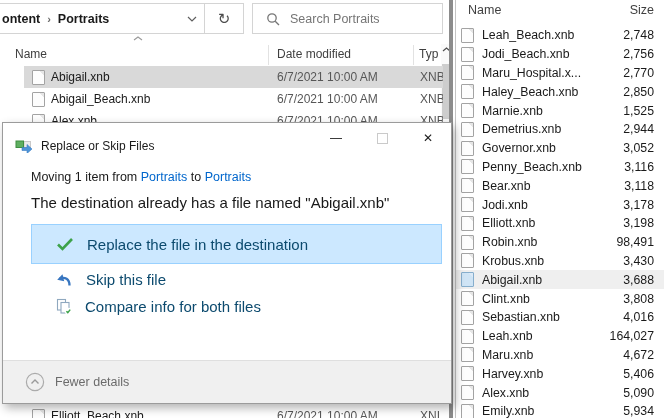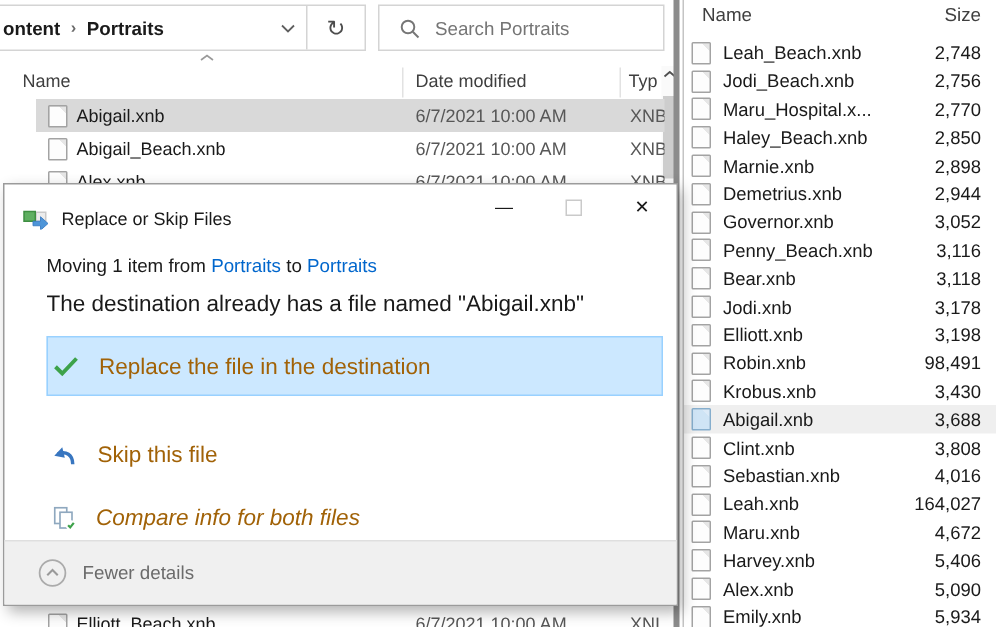--- a/index.html
+++ b/index.html
@@ -48,25 +48,25 @@
           border:1px solid #9b9b9b;box-sizing:border-box;box-shadow:3px 4px 9px rgba(0,0,0,.3);z-index:5;}
   .dlg-titlebar{height:30px;display:flex;align-items:flex-end;padding-left:12px;}
   .dlg-title{margin-left:8px;font-size:12px;flex:1;}
   .win-btns{display:flex;height:30px;}
   .win-btn{width:46px;display:flex;align-items:center;justify-content:center;font-size:12px;color:#1a1a1a;}
   .max-box{width:9px;height:9px;border:1px solid #cacaca;}
   .dlg-body{padding-left:28px;}
   .moving-line{margin-top:17px;font-size:12.5px;}
   .lnk{color:#0066cc;}
   .dlg-message{margin-top:10px;font-size:15px;color:#191919;}
-  .opt{width:411px;display:flex;align-items:center;gap:13px;padding-left:3px;box-sizing:border-box;
-       border:1px solid transparent;font-size:15px;color:#a16207;}
+  .opt{width:411px;display:flex;align-items:center;gap:13px;padding-left:24px;box-sizing:border-box;
+       border:1px solid transparent;font-size:15px;color:#0c4a6e;}
   .opt-replace{margin-top:13px;height:40px;background:#cce8ff;border-color:#99d1ff;}
-  .opt-skip{margin-top:26px;height:27px;text-align:right;}
-  .opt-compare{margin-top:15px;height:27px;font-style:italic;}
+  .opt-skip{margin-top:2px;height:27px;text-align:right;}
+  .opt-compare{height:27px;}
   .dlg-footer{position:absolute;left:0;bottom:0;width:100%;height:43px;background:#f0f0f0;border-top:1px solid #dfdfdf;
               display:flex;align-items:center;gap:10px;padding-left:22px;box-sizing:border-box;}
   .footer-label{color:#6b6b6b;font-size:12.5px;}
 
   
   .right-pane{position:absolute;left:455px;top:0;width:209px;height:418px;background:#fff;border-left:1px solid #c4c4c4;box-sizing:border-box;}
   .rp-header{position:absolute;left:0;top:3px;width:100%;font-size:12.5px;color:#3f3f3f;}
   .rp-hdr-name{position:absolute;left:12px;}
   .rp-hdr-size{position:absolute;right:10px;}
   .rp-rows{position:absolute;left:0;top:26px;width:100%;}
@@ -186,21 +186,21 @@
           <span class="rp-size">2,770</span>
         </div>
         <div class="rp-row">
           <span class="file-icon"></span>
           <span class="rp-name">Haley_Beach.xnb</span>
           <span class="rp-size">2,850</span>
         </div>
         <div class="rp-row">
           <span class="file-icon"></span>
           <span class="rp-name">Marnie.xnb</span>
-          <span class="rp-size">2,898</span>
+          <span class="rp-size">1,525</span>
         </div>
         <div class="rp-row">
           <span class="file-icon"></span>
           <span class="rp-name">Demetrius.xnb</span>
           <span class="rp-size">2,944</span>
         </div>
         <div class="rp-row">
           <span class="file-icon"></span>
           <span class="rp-name">Governor.xnb</span>
           <span class="rp-size">3,052</span>

